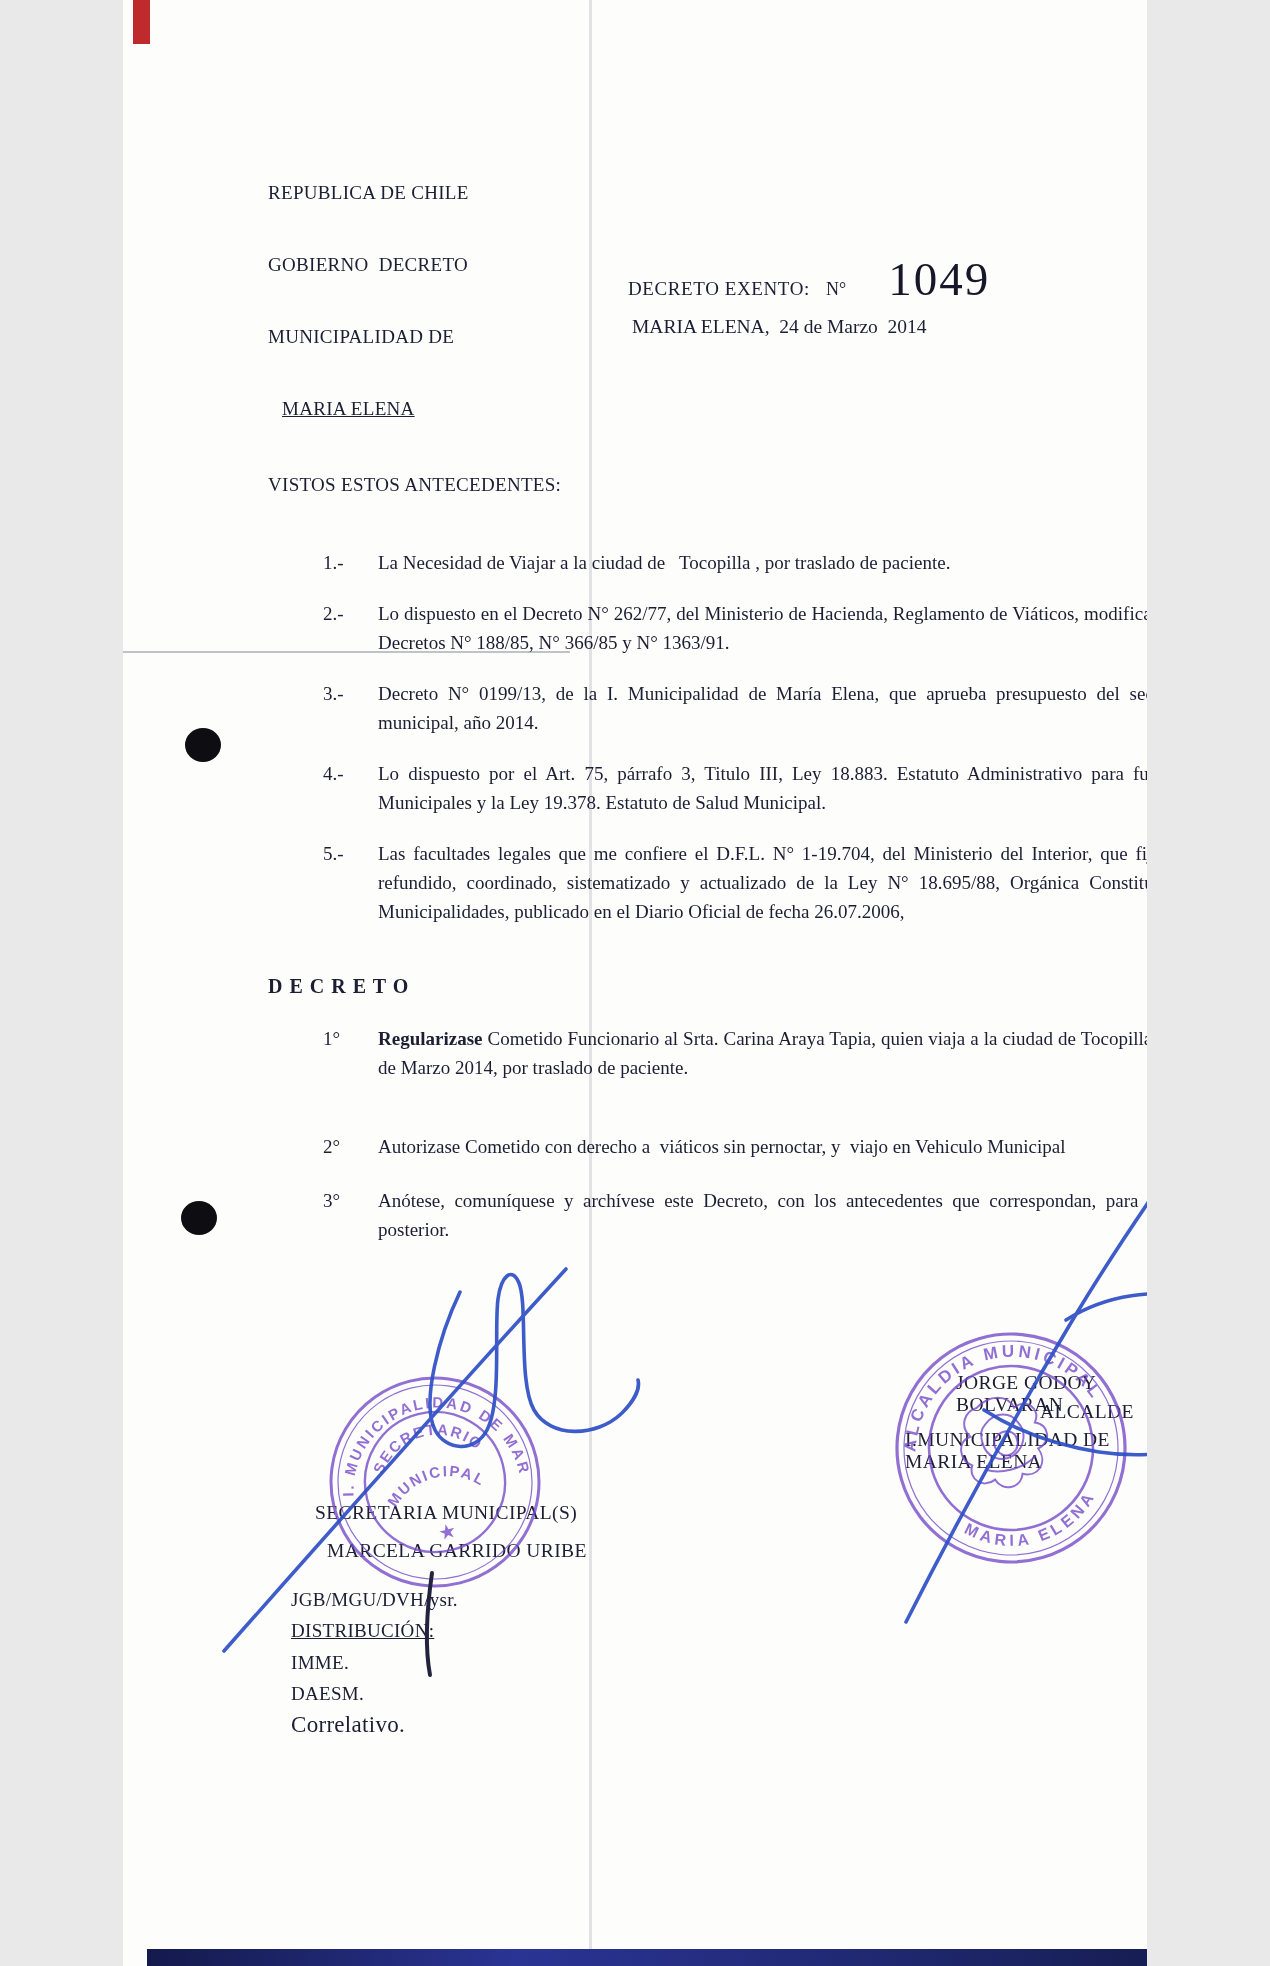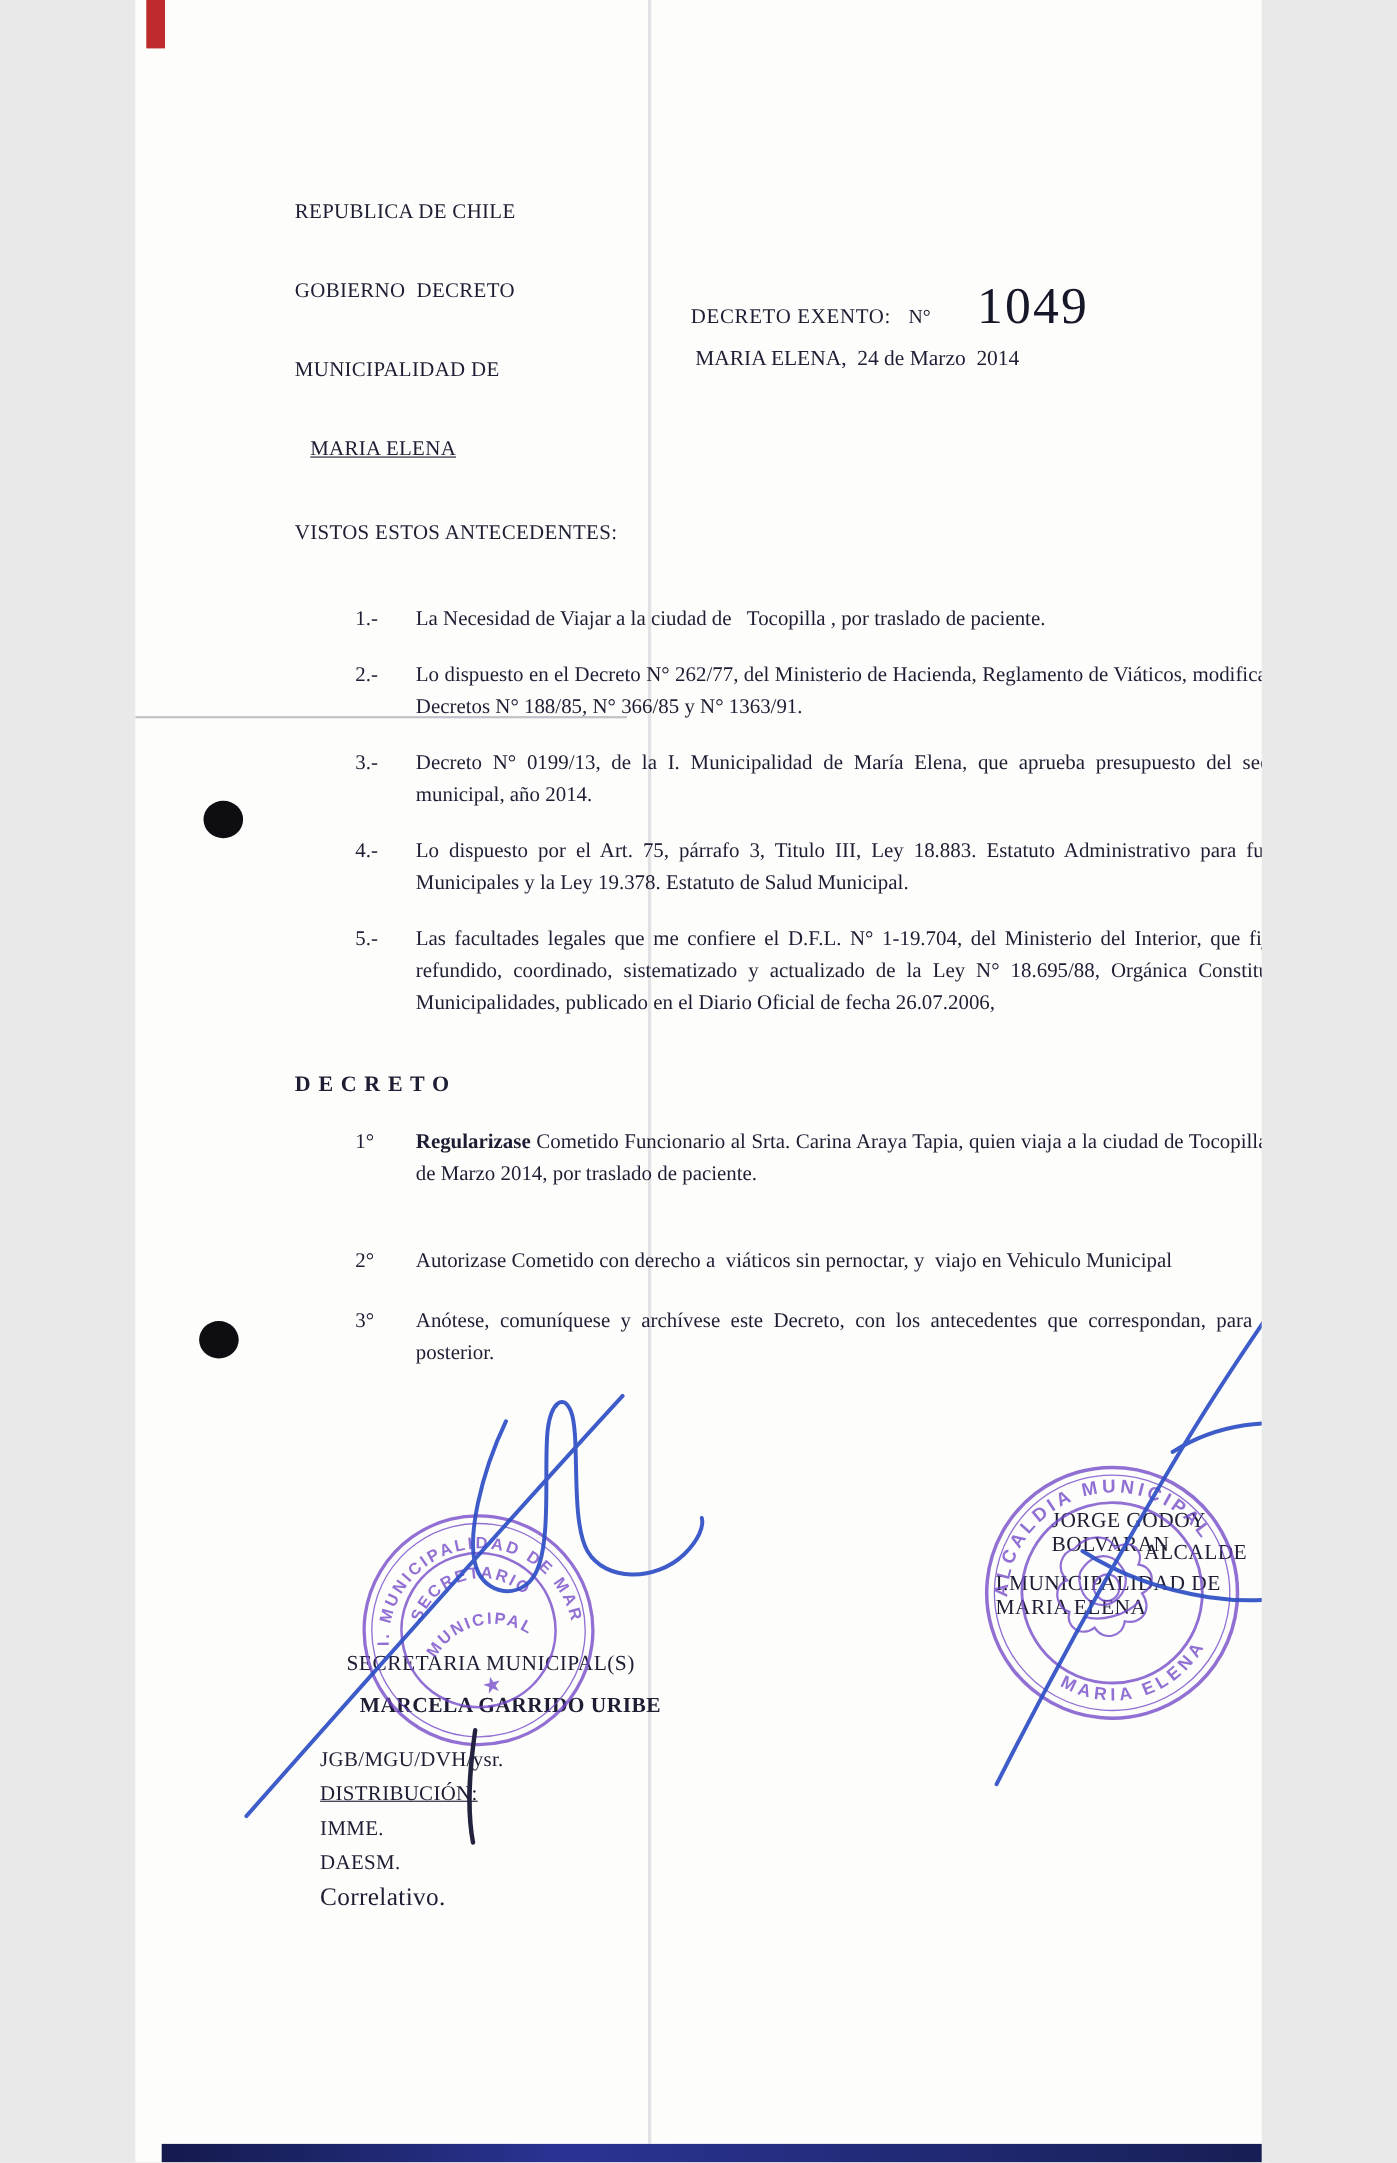--- a/index.html
+++ b/index.html
@@ -38,21 +38,21 @@
   .item-text.single{text-align:left;white-space:pre-wrap;}
   .bold{font-weight:bold;}
 
   .decreto-heading{position:absolute;left:145px;top:975px;font-size:20px;font-weight:bold;letter-spacing:1px;}
   .decreto-items{position:absolute;left:200px;top:1024px;width:905px;}
   .decreto-items .d1{margin-bottom:50px;}
   .decreto-items .d2{margin-bottom:25px;}
 
   
   .sig-text{position:absolute;font-size:19.5px;letter-spacing:.4px;z-index:2;}
-  .sig-left-name{left:204px;top:1540px;font-weight:bold;}
+  .sig-left-name{left:204px;top:1540px;}
   .sig-left-title{left:192px;top:1502px;}
   .sig-right-name{left:833px;top:1372px;}
   .sig-right-title{left:917px;top:1401px;}
   .sig-right-org{left:782px;top:1429px;}
 
   
   .footer-line{position:absolute;left:168px;font-size:19px;letter-spacing:.3px;}
   .f-initials{top:1589px;}
   .f-distr{top:1620px;text-decoration:underline;}
   .f-i0{top:1652px;}

